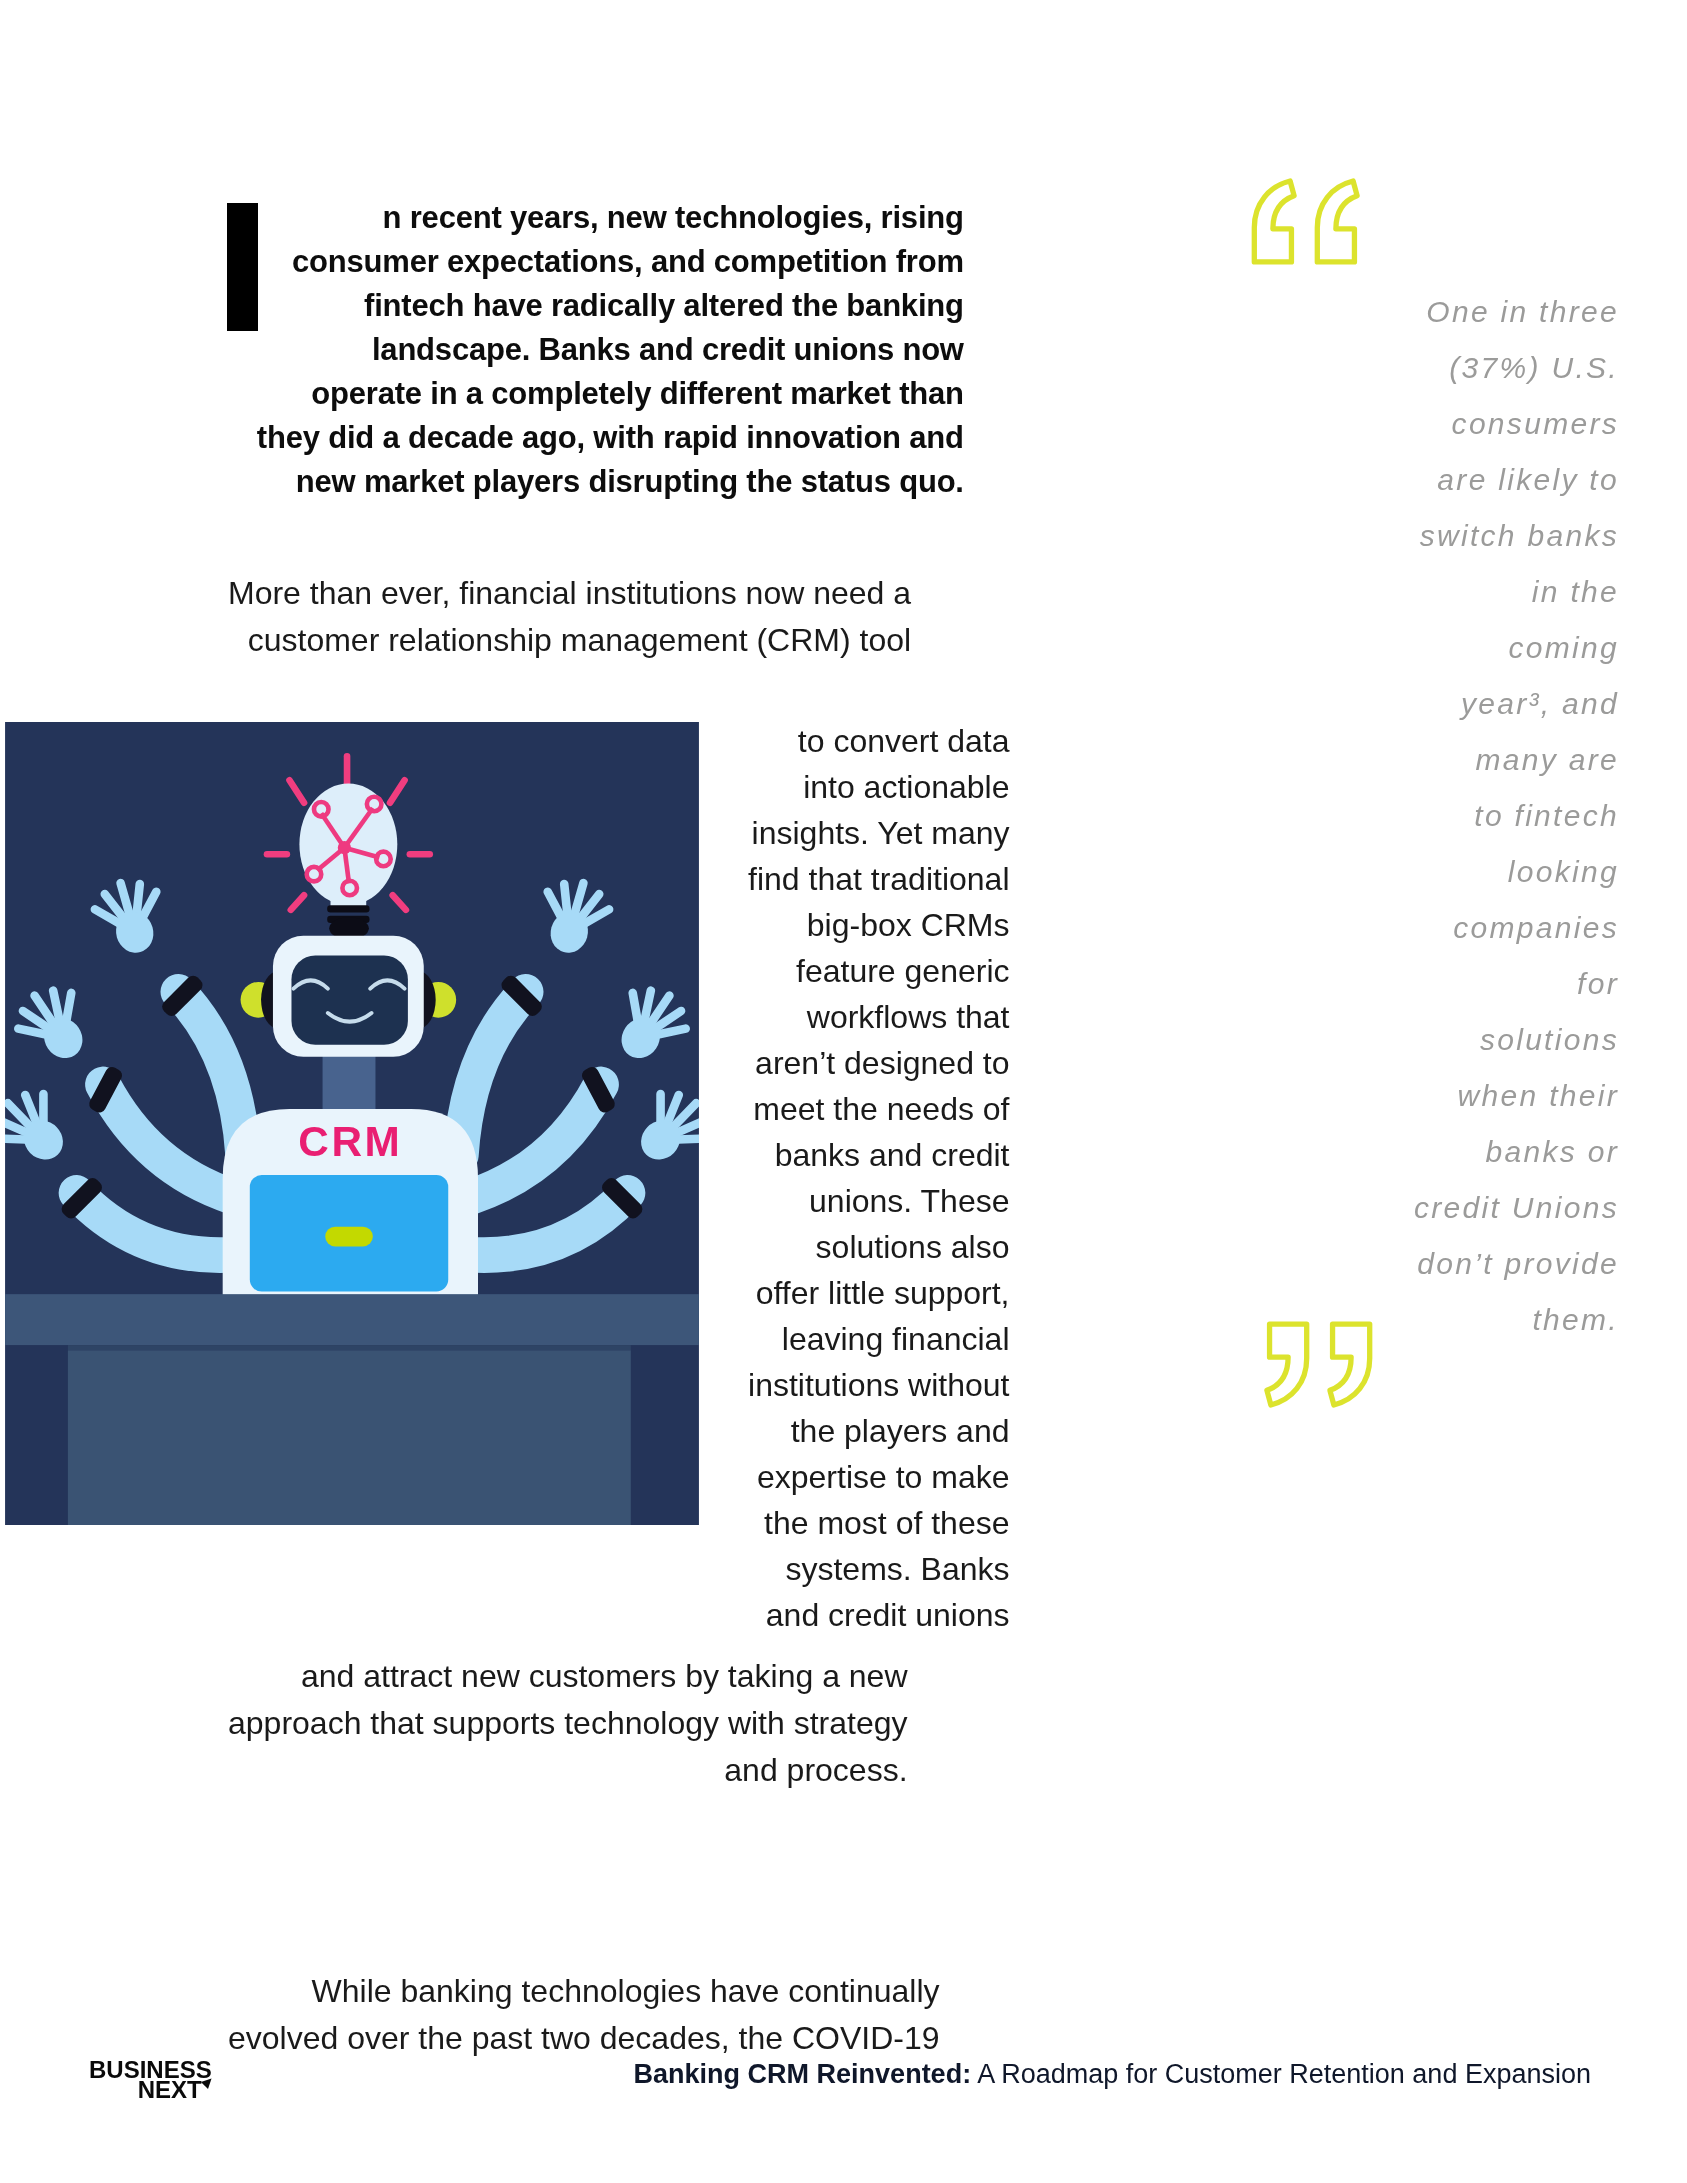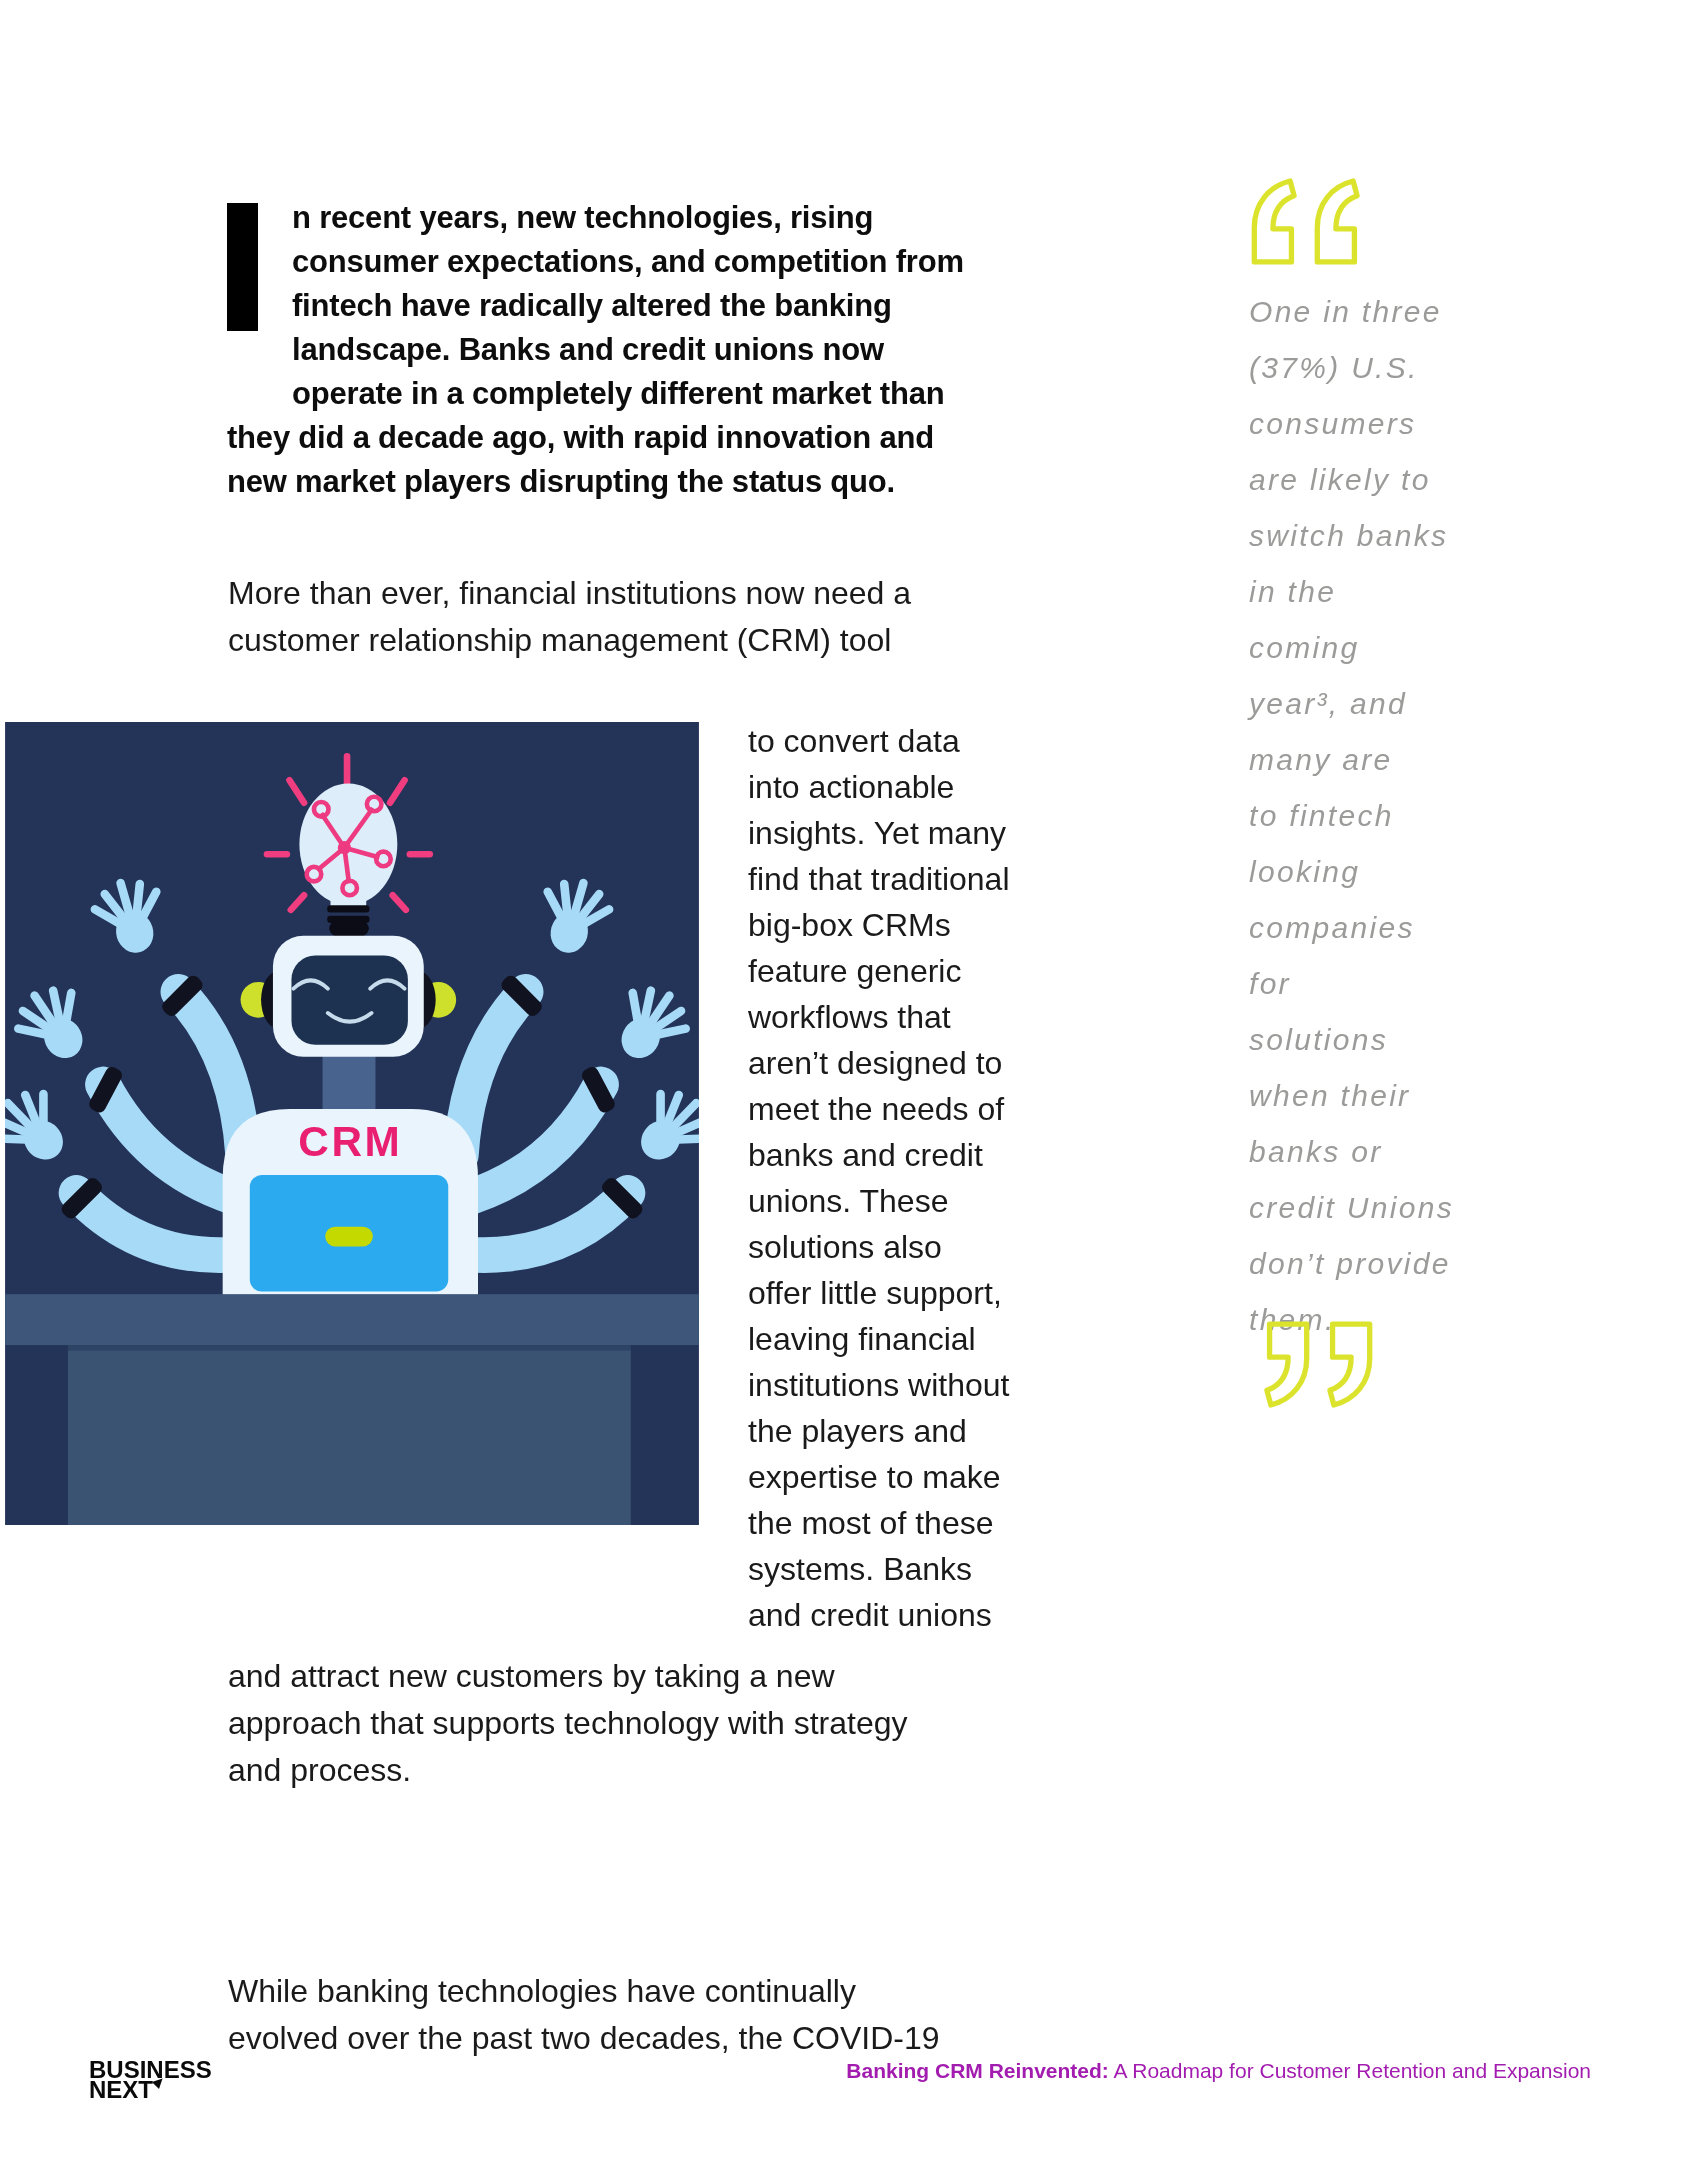--- a/index.html
+++ b/index.html
@@ -1,18 +1,18 @@
 <!DOCTYPE html>
 <html style="font-size:10.6px"><head>
 <meta charset="utf-8">
 <style>
   html,body { margin:0; padding:0; background:#ffffff; }
   .page {
     position:relative; width:1687px; height:2183px; background:#ffffff;
-    font-family:"Liberation Sans", sans-serif; color:#191919; overflow:hidden;
+    font-family:"Liberation Sans", sans-serif; color:#191919; overflow:hidden;text-align:right;
   }
   .block { position:absolute; }
   .tline { white-space:pre; }
 
   
   .intro { left:227px; top:196px; }
   .intro .tline { font-size:31px; font-weight:700; color:#0d0d0d; line-height:44px; letter-spacing:-0.2px; }
   .intro .tline:nth-child(-n+5) { margin-left:65px; }
   .dropcap { position:absolute; left:227px; top:203px; width:31px; height:128px; background:#000000; }
 
@@ -36,21 +36,21 @@
     color:#9b9b9a; letter-spacing:2.3px; font-weight:400;
   }
 
   
   .footer-logo { left:89px; top:2060px; font-size:24px; font-weight:800; line-height:20px; color:#0a0a0a; letter-spacing:0px; }
   .logo-arrow {
     display:inline-block; width:0; height:0;
     border-left:10px solid #0a0a0a; border-top:5.3px solid transparent; border-bottom:5.3px solid transparent;
     transform:rotate(-45deg); position:relative; top:-10.6px; left:1.3px;
   }
-  .footer-title { position:absolute; right:96px; top:2059px; font-size:21px; color:#a21caf; white-space:pre; }
+  .footer-title { position:absolute; right:96px; top:2059px; font-size:27px; color:#0f172a; white-space:pre; }
   .footer-title .bold { font-weight:700; }
 </style>
 </head>
 <body>
 
 <div class="page">
 
   <div class="dropcap"></div>
 
   <div class="block intro">

